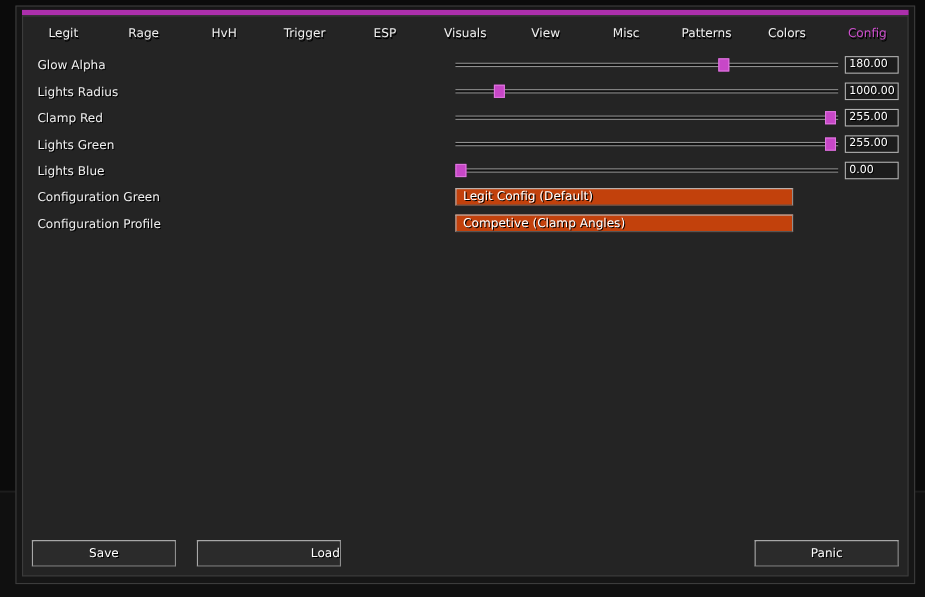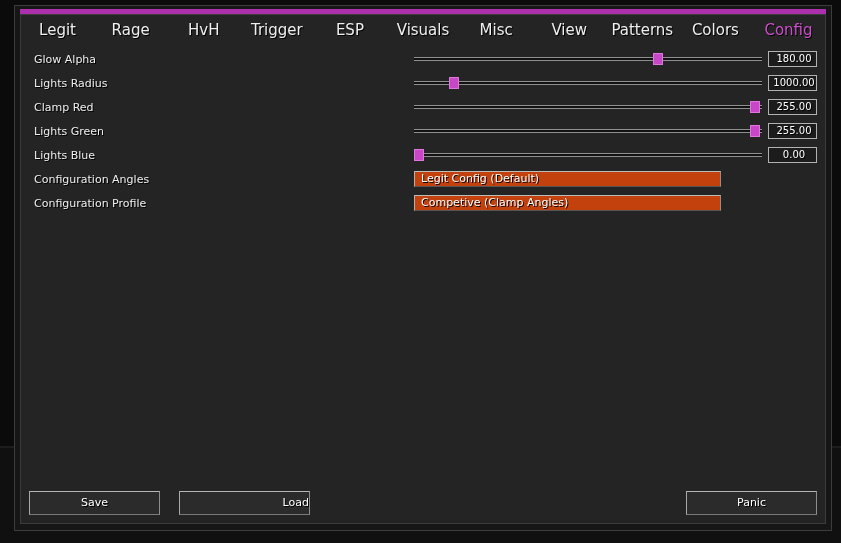--- a/index.html
+++ b/index.html
@@ -26,21 +26,21 @@
     position: absolute; left: 5px; top: 3px; width: 806px; height: 5px;
     background: #ac2fac;
   }
   .panel {
     position: absolute; left: 5px; top: 8px; width: 806px; height: 510px;
     background: #242424; border: 1px solid #3c3c3c;
   }
   .tabs { display: flex; height: 30px; }
   .tab {
     flex: 1; display: flex; align-items: center; justify-content: center;
-    color: #efefef; font-size: 15px; text-shadow: 1px 1px 0 #000;
+    color: #efefef; font-size: 11px; text-shadow: 1px 1px 0 #000;
     cursor: default; white-space: nowrap;
   }
   .tab.active { color: #cb4ecb; }
   .rows { margin-top: 2px; }
   .row {
     height: 24px; display: flex; align-items: center;
     padding: 0 8px 0 13px;
     gap: 42px;
   }
   .row-label {
@@ -54,21 +54,21 @@
   }
   .slider-handle {
     position: absolute; width: 10px; height: 12px;
     top: 50%; transform: translateY(-50%);
     background: #c747c7; border: 1px solid #dd76dd;
   }
   .value-box {
     margin-left: 6px; width: 49px; height: 16px;
     border: 1px solid #b2b2b2; background: #1c1c1c;
     color: #fff; font-size: 10px; line-height: 14px; padding-left: 3px;
-    text-shadow: 1px 1px 0 #000; white-space: nowrap; text-align: center;
+    text-shadow: 1px 1px 0 #000; white-space: nowrap;
   }
   .dropdown {
     width: 307px; height: 16px;
     border: 1px solid; border-color: #bcbcbc #8f8f8f #555 #b2b2b2;
     background: #c2410c; color: #fff; font-size: 11px; line-height: 14px;
     padding-left: 6px; text-shadow: 1px 1px 0 #000; white-space: nowrap;
     cursor: default;
   }
   .buttons { position: absolute; left: 8px; right: 8px; bottom: 7px; height: 25px; margin-top: 32px; }
   .btn {
@@ -92,22 +92,22 @@
   <div class="accent-bar"></div>
   <div class="panel">
 
     <div class="tabs">
       <div class="tab">Legit</div>
       <div class="tab">Rage</div>
       <div class="tab">HvH</div>
       <div class="tab">Trigger</div>
       <div class="tab">ESP</div>
       <div class="tab">Visuals</div>
+      <div class="tab">View</div>
       <div class="tab">Misc</div>
-      <div class="tab">View</div>
       <div class="tab">Patterns</div>
       <div class="tab">Colors</div>
       <div class="tab active">Config</div>
     </div>
 
     <div class="rows">
 
       <div class="row">
         <div class="row-label">Glow Alpha</div>
         <div class="control">
@@ -152,21 +152,21 @@
         <div class="row-label">Lights Blue</div>
         <div class="control">
           <div class="slider-track">
             <div class="slider-handle" style="left: 0px;"></div>
           </div>
           <div class="value-box">0.00</div>
         </div>
       </div>
 
       <div class="row">
-        <div class="row-label">Configuration Angles</div>
+        <div class="row-label">Configuration Green</div>
         <div class="control">
           <div class="dropdown">Legit Config (Default)</div>
         </div>
       </div>
 
       <div class="row">
         <div class="row-label">Configuration Profile</div>
         <div class="control">
           <div class="dropdown">Competive (Clamp Angles)</div>
         </div>

